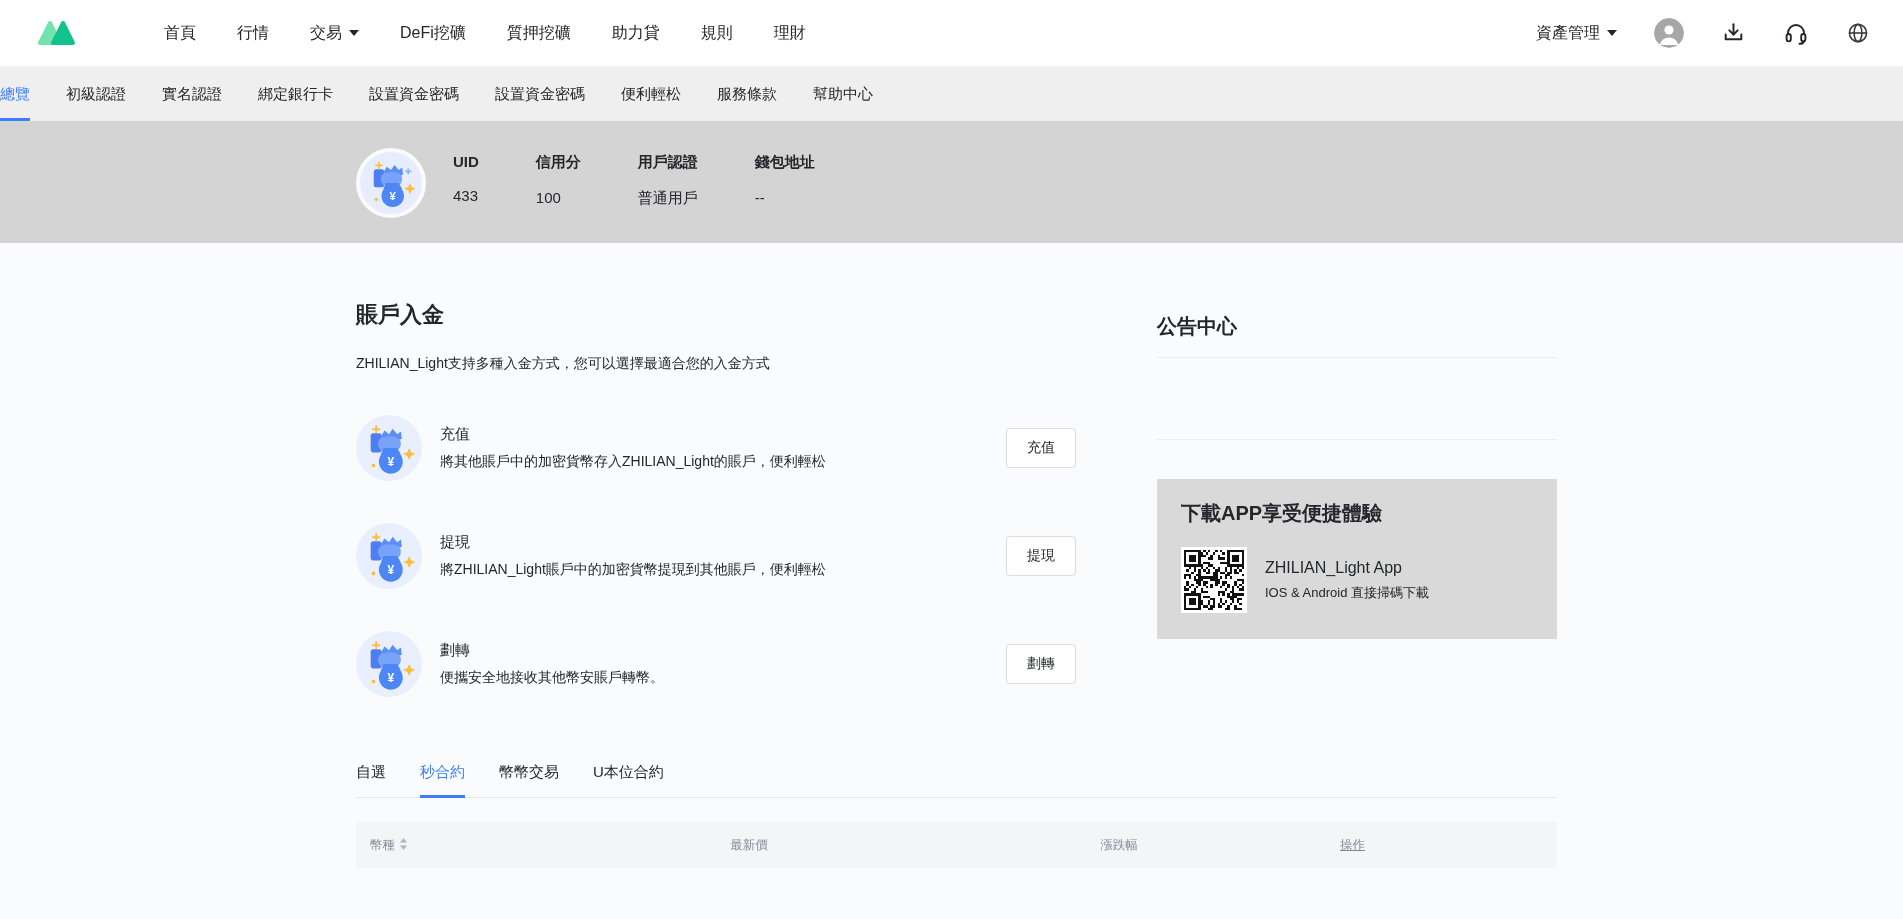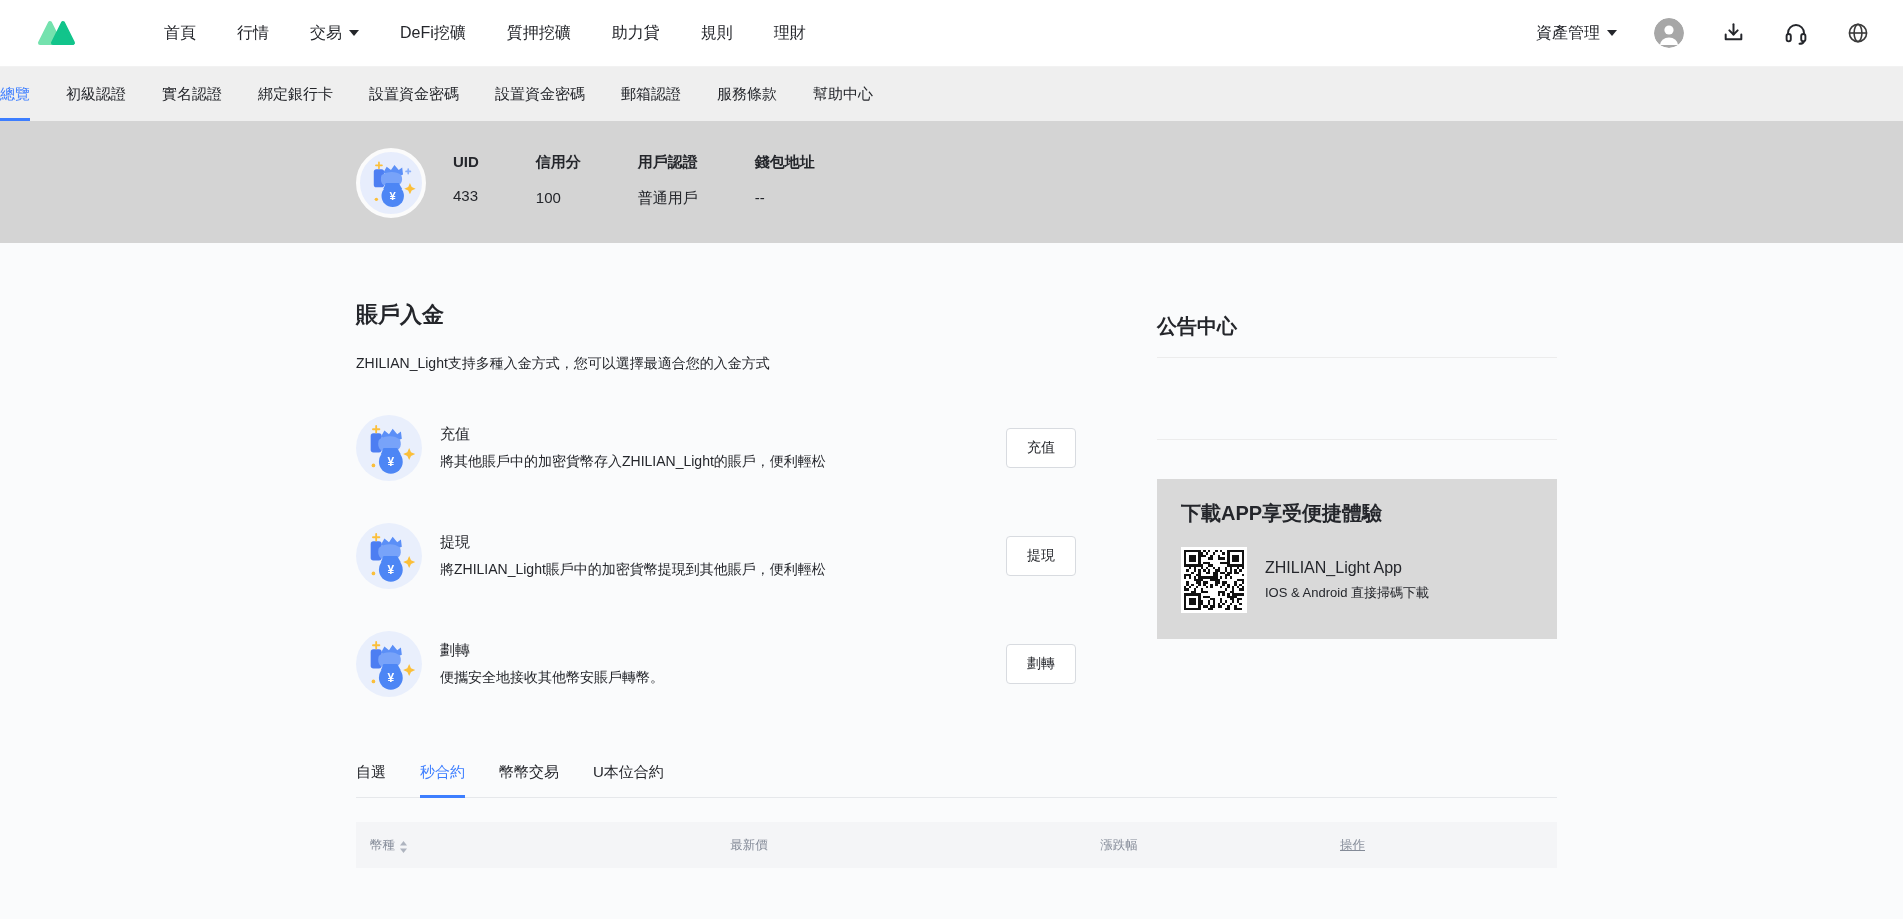--- a/index.html
+++ b/index.html
@@ -75,21 +75,21 @@
   
   .market { width:1201px; margin-left:356px; margin-top:66px; }
   .market-tabs { display:flex; gap:34px; margin-top:30px; font-size:15px; border-bottom:1px solid #e6e8eb; }
   .market-tab { padding-bottom:13px; border-bottom:3px solid transparent; margin-bottom:-1px; cursor:pointer; }
   .market-tab.active { color:#3d7eff; border-bottom-color:#3d7eff; }
   .market-table-header {
     margin-top:24px; height:46px; background:#f4f5f7;
     display:grid; grid-template-columns:230px 298px 442px 1fr;
     align-items:center; font-size:12.5px; color:#848b98; padding:0 14px;
   }
-  .th-coin { display:flex; align-items:flex-end; gap:4px; cursor:pointer; }
+  .th-coin { display:flex; align-items:flex-start; gap:4px; cursor:pointer; }
   .th-center { text-align:center; }
   .th-right { text-align:left;text-decoration:underline; }
 </style>
 </head>
 <body>
 
 <header class="nav">
   <svg class="logo" viewBox="0 0 40 26">
     <path d="M12 3 L22 23 H2 Z" fill="#74e2ae" stroke="#74e2ae" stroke-width="4" stroke-linejoin="round"></path>
     <path d="M25 3 L35 23 H15 Z" fill="#12c48b" stroke="#12c48b" stroke-width="4" stroke-linejoin="round"></path>
@@ -169,21 +169,21 @@
   </div>
 </header>
 
 <div class="tabbar">
   <span class="tab active">總覽</span>
   <span class="tab">初級認證</span>
   <span class="tab">實名認證</span>
   <span class="tab">綁定銀行卡</span>
   <span class="tab">設置資金密碼</span>
   <span class="tab">設置資金密碼</span>
-  <span class="tab">郵箱認證</span>
+  <span class="tab">便利輕松</span>
   <span class="tab">服務條款</span>
   <span class="tab">幫助中心</span>
 </div>
 
 <div class="userbar">
   <div class="avatar">
     <svg viewBox="0 0 72 72">
       <rect x="16" y="20" width="12" height="21" rx="3" fill="#4d7ef2"></rect>
       <path d="M27 24 l4 -7 5 4 4 -6 5 6 4 -3 1 8 -10 4 z" fill="#5b8ff7"></path>
       <path d="M25 27 c7 -5 17 -5 23 0 c3 8 -2 12 -6 12 h-12 c-5 0 -7 -6 -5 -12 z" fill="#78a3f9"></path>

